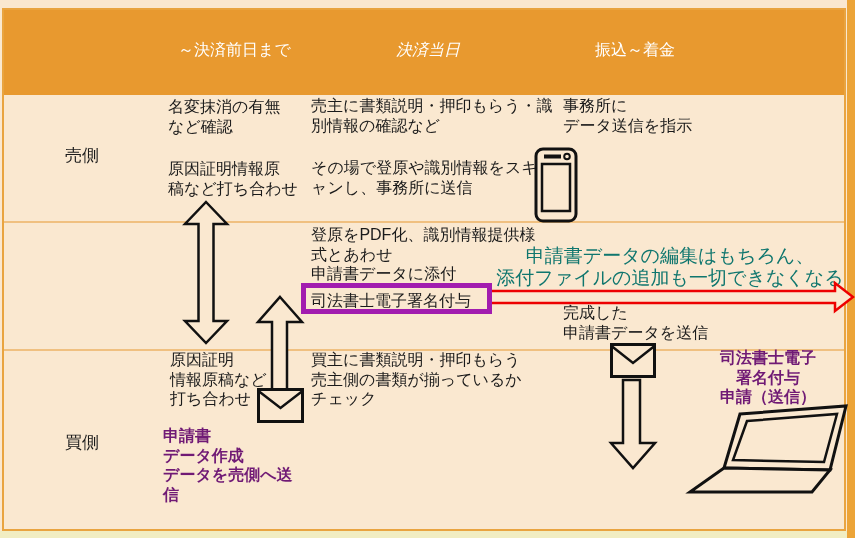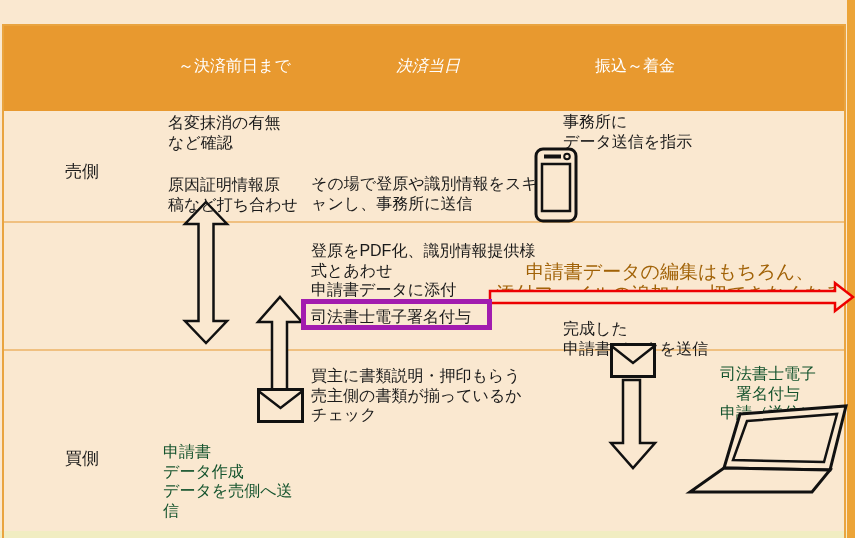--- a/index.html
+++ b/index.html
@@ -2,25 +2,25 @@
 <html><head>
 <meta charset="utf-8">
 <style>
   html,body{margin:0;padding:0;background:#FAE8D0;}
   #canvas{
     position:relative;width:855px;height:538px;overflow:hidden;
     background:#FAE8D0;
     font-family:"Liberation Sans","DejaVu Sans",sans-serif;
     color:#1A1A1A;
   }
-  .abs{position:absolute;margin-top:16px;}
+  .abs{position:absolute;}
   .t{font-size:16px;line-height:19.5px;white-space:pre-line;}
   .white{color:#FFFFFF;}
-  .brown{color:#14532d;}
-  .rednote{color:#a16207;font-size:19px;line-height:21.5px;text-align:center;white-space:pre-line;}
+  .brown{color:#701a75;font-weight:bold;}
+  .rednote{color:#0f766e;font-size:19px;line-height:21.5px;text-align:center;white-space:pre-line;}
   .rowlabel{font-size:17px;line-height:20px;white-space:pre-line;}
   .center{text-align:center;}
   svg{position:absolute;overflow:visible;}
   #redbox{
     border:5px solid #a21caf;box-sizing:border-box;
     font-size:16px;line-height:25px;padding-left:5px;
     background:#FAE8D0;white-space:nowrap;
   }
   .strip{position:absolute;}
   .divider{position:absolute;height:2px;background:#F0C080;}
@@ -50,20 +50,22 @@
   </svg>
 
   <svg style="left:253px;top:293px;" width="52" height="100" viewBox="0 0 52 100">
     <polygon points="27,4 49,29 34,29 34,98 19,98 19,29 5,29" fill="#FAE8D0" stroke="#111111" stroke-width="2.5"></polygon>
   </svg>
 
   <div class="abs t" style="left:168px;top:97px;">名変抹消の有無
 など確認</div>
   <div class="abs t" style="left:168px;top:159px;">原因証明情報原
 稿など打ち合わせ</div>
+  <div class="abs t" style="left:311px;top:96px;">売主に書類説明・押印もらう・識
+別情報の確認など</div>
   <div class="abs t" style="left:311px;top:158px;">その場で登原や識別情報をスキ
 ャンし、事務所に送信</div>
   <div class="abs t" style="left:563px;top:96px;">事務所に
 データ送信を指示</div>
 
   <svg style="left:534px;top:147px;" width="44" height="76" viewBox="0 0 44 76">
     <rect x="2" y="2" width="40" height="72" rx="7" fill="#FAE8D0" stroke="#111111" stroke-width="3"></rect>
     <rect x="8" y="17" width="28" height="47" fill="none" stroke="#111111" stroke-width="2.5"></rect>
     <rect x="10" y="7.5" width="17" height="4" fill="#111111"></rect>
     <circle cx="33" cy="9.5" r="2.8" fill="none" stroke="#111111" stroke-width="2"></circle>
@@ -79,20 +81,23 @@
     <polygon points="2,11 347,11 347,3 365,17 347,31 347,23 2,23" fill="#FAE8D0" stroke="#ED0000" stroke-width="2.5"></polygon>
   </svg>
 
   <div class="abs" id="redbox" style="left:301px;top:283px;width:191px;height:31px;">
     <span>司法書士電子署名付与</span>
   </div>
 
   <div class="abs t" style="left:563px;top:303px;">完成した
 申請書データを送信</div>
 
+  <div class="abs t" style="left:170px;top:350px;">原因証明
+情報原稿など
+打ち合わせ</div>
   <div class="abs t" style="left:311px;top:350px;">買主に書類説明・押印もらう
 売主側の書類が揃っているか
 チェック</div>
   <div class="abs t brown" style="left:163px;top:426px;">申請書
 データ作成
 データを売側へ送
 信</div>
   <div class="abs t brown center" style="left:693px;top:348px;width:150px;">司法書士電子
 署名付与
 申請（送信）</div>

